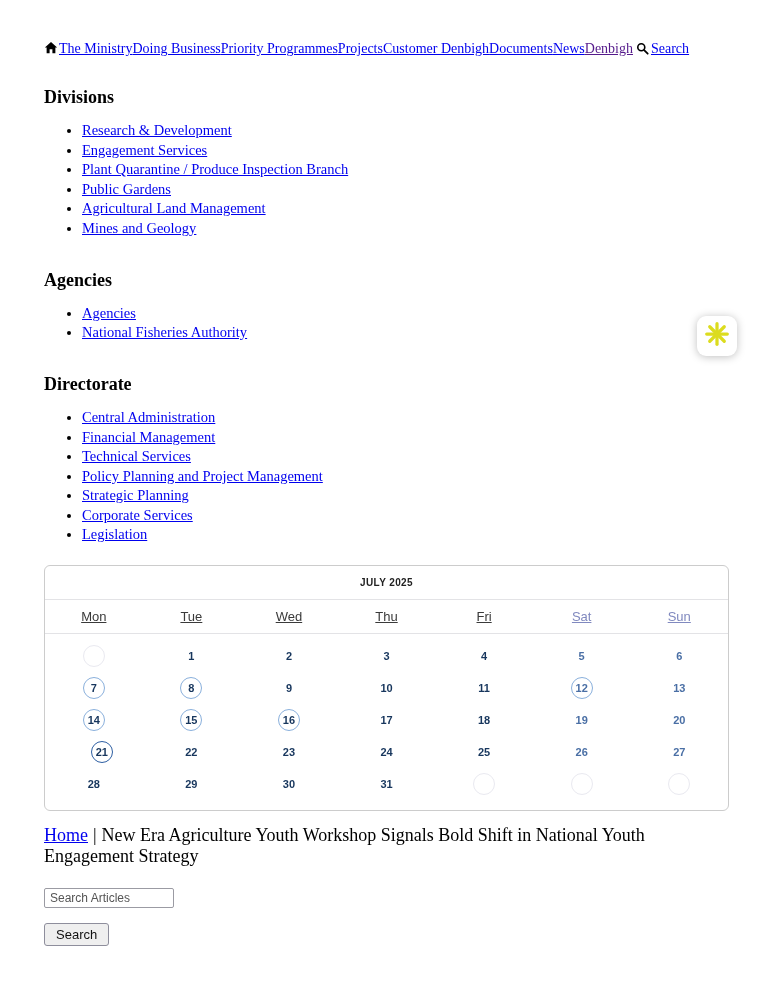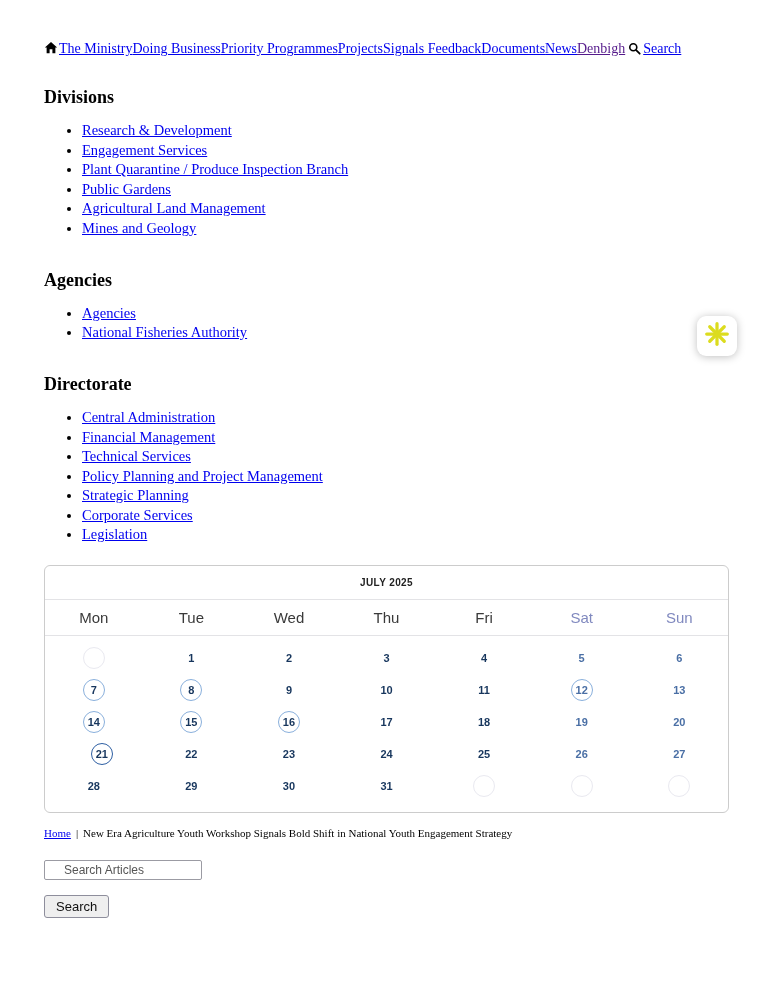--- a/index.html
+++ b/index.html
@@ -19,59 +19,59 @@
   ul.link-list{margin:0;padding-left:38px;}
   ul.link-list li{margin:2.5px 0;font-size:14.5px;}
   ul.link-list a{color:var(--link);text-decoration:underline;}
 
   
   .calendar{margin-top:22px;border:1px solid var(--calendar-border);border-radius:6px;
             font-family:"Liberation Sans",sans-serif;background:#fff;}
   .cal-title{text-align:center;padding:11px 0;font-size:10px;font-weight:600;letter-spacing:.4px;
              color:#222;border-bottom:1px solid #e3e3e6;}
   .cal-weekdays{display:flex;padding:9px 0;border-bottom:1px solid #e3e3e6;}
-  .wd{flex:1;text-align:center;font-size:15px;color:var(--weekday-header);}
+  .wd{flex:1;text-align:center;font-size:13px;color:var(--weekday-header);text-decoration:underline;}
   .wd.weekend{color:var(--weekend-header);}
   .cal-grid{padding:6px 0 10px 0;}
   .cal-row{display:flex;height:32px;align-items:center;}
   .cal-cell{flex:1;display:flex;justify-content:center;}
   .day{width:22px;height:22px;border-radius:50%;display:flex;align-items:center;justify-content:center;
        font-size:11px;font-weight:600;color:var(--day-number);border:1px solid transparent;box-sizing:border-box;}
   .day.weekend-num{color:var(--weekend-number);}
   .day.empty{border-color:var(--faint-ring);}
   .day.event{border-color:var(--event-ring);}
   .day.selected{border-color:var(--selected-ring);border-width:1.5px;font-weight:700;margin-left:16px;}
 
   
-  .breadcrumb{margin:14px 0 0 0;font-size:11px;}
+  .breadcrumb{margin:14px 0 0 0;font-size:18px;}
   .breadcrumb a{color:var(--link);text-decoration:underline;}
   .breadcrumb .sep{margin:0 5px;}
 
   
   .search-box{margin-top:21px;}
-  .search-box input{width:118px;padding:2px 19px;font:12px "Liberation Sans",sans-serif;
+  .search-box input{width:118px;padding:2px 5px;font:12px "Liberation Sans",sans-serif;
                     border:1px solid #9b9ba3;border-radius:2px;color:#333;}
   .search-box input::placeholder{color:#555;}
   .search-btn{margin-top:15px;font:13px "Liberation Sans",sans-serif;padding:3px 11px;
               background:#efefef;border:1px solid #8e8e9c;border-radius:3px;color:#111;cursor:pointer;}
 
   
   .float-widget{position:absolute;top:316px;right:36px;width:40px;height:40px;background:#fff;
                 border-radius:9px;box-shadow:0 1px 8px rgba(0,0,0,.25);display:flex;
                 align-items:center;justify-content:center;cursor:pointer;}
 </style>
 </head>
 <body>
 
 <div class="page">
 
   <nav>
     <span class="home-icon"><svg width="14" height="14" viewBox="0 0 16 16">
           <path d="M8 1 L15 7.4 H13 V14 H9.6 V9.4 H6.4 V14 H3 V7.4 H1 Z" fill="#000"></path>
-        </svg></span><span><a href="#">The Ministry</a><a href="#">Doing Business</a><a href="#">Priority Programmes</a><a href="#">Projects</a><a href="#">Signals Feedback</a><a href="#">Documents</a><a href="#">News</a><a href="#" class="visited">Denbigh</a></span><span class="search-icon"><svg width="13" height="13" viewBox="0 0 16 16">
+        </svg></span><span><a href="#">The Ministry</a><a href="#">Doing Business</a><a href="#">Priority Programmes</a><a href="#">Projects</a><a href="#">Customer Denbigh</a><a href="#">Documents</a><a href="#">News</a><a href="#" class="visited">Denbigh</a></span><span class="search-icon"><svg width="13" height="13" viewBox="0 0 16 16">
           <circle cx="6.5" cy="6.5" r="4.3" fill="none" stroke="#000" stroke-width="2"></circle>
           <line x1="10" y1="10" x2="14.4" y2="14.4" stroke="#000" stroke-width="2.2" stroke-linecap="round"></line>
         </svg></span><a href="#">Search</a>
   </nav>
 
   <h2 class="section-title first">Divisions</h2>
   <ul class="link-list">
       <li><a href="#">Research &amp; Development</a></li>
       <li><a href="#">Engagement Services</a></li>
       <li><a href="#">Plant Quarantine / Produce Inspection Branch</a></li>

